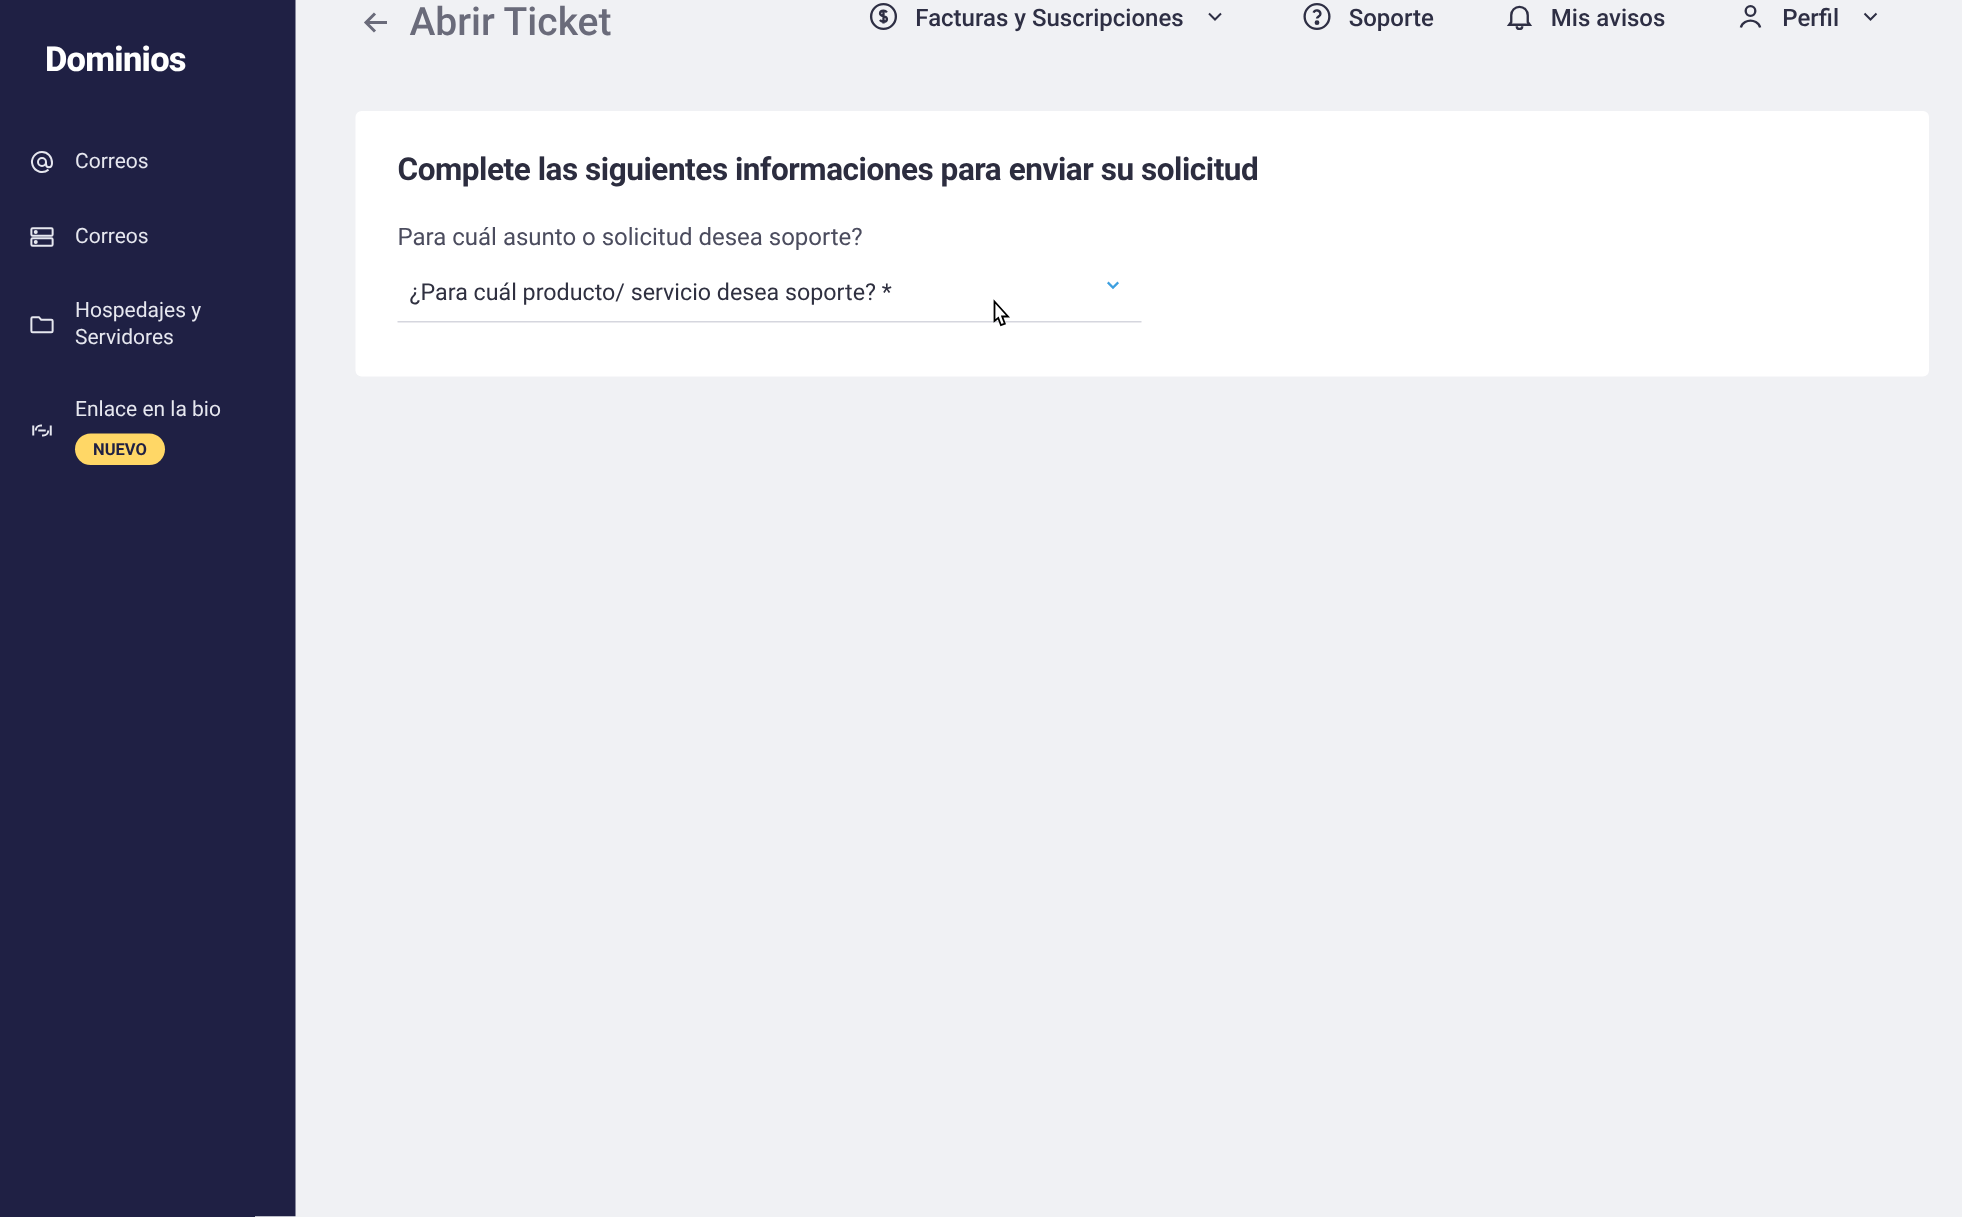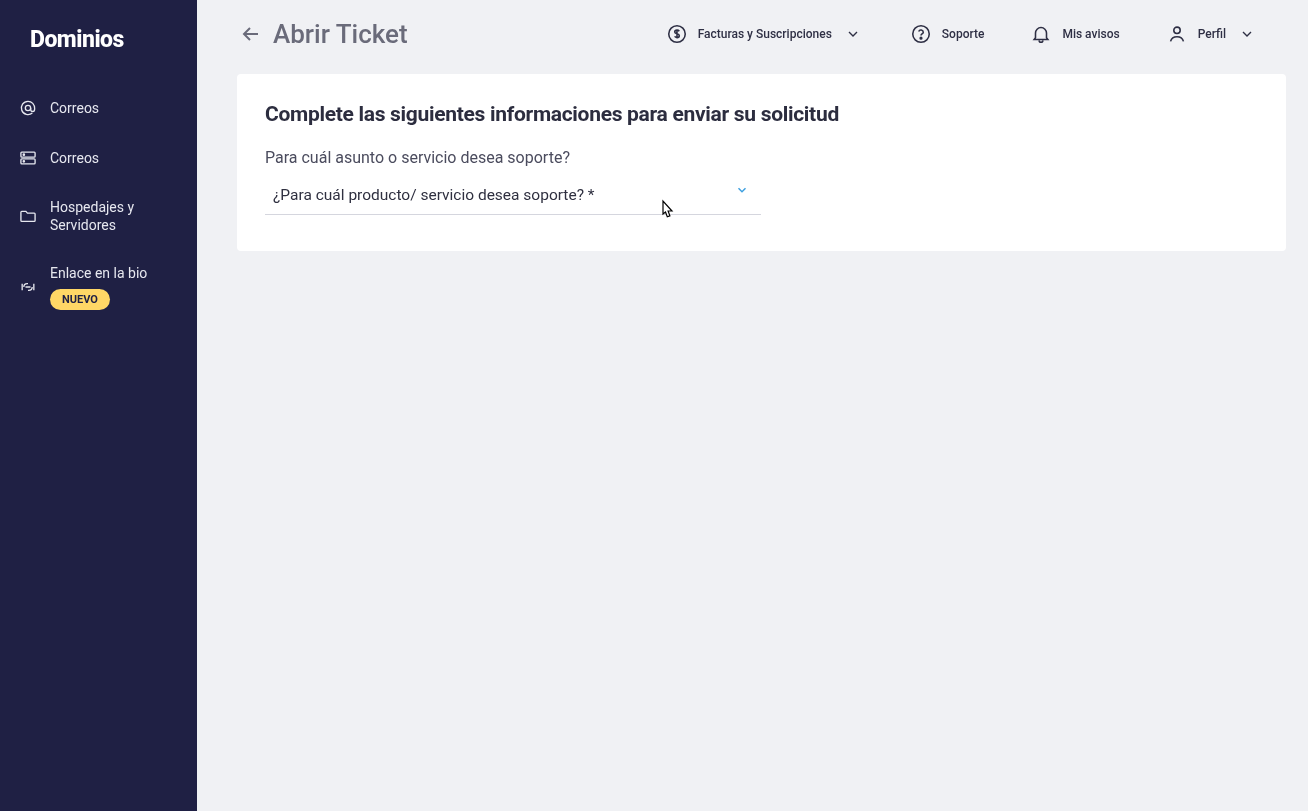--- a/index.html
+++ b/index.html
@@ -68,42 +68,42 @@
       align-items: flex-start;
     }
     .main {
       flex: 1;
       display: flex;
       flex-direction: column;
     }
     .topbar {
       height: 68px;
       display: flex;
-      align-items: center;
+      align-items: flex-start;
       padding: 0 36px 0 42px;
       gap: 18px;
     }
     .back-group {
       display: flex;
       align-items: center;
       gap: 10px;
       color: #6a6b7a;
       flex: 1;
     }
     .back-title {
       font-size: 26px;
       font-weight: 500;
       color: #6a6b7a;
     }
     .top-link {
       display: flex;
       align-items: center;
       gap: 10px;
       color: #2e2f44;
-      font-size: 12px;
+      font-size: 16px;
       font-weight: 500;
       cursor: pointer;
       padding: 0 14px;
     }
     .top-link .icon {
       width: 22px;
       height: 22px;
       display: flex;
       align-items: center;
       justify-content: center;
@@ -268,21 +268,21 @@
         <svg width="16" height="16" viewBox="0 0 24 24" fill="none" stroke="#2e2f44" stroke-width="2">
             <path d="M6 9l6 6 6-6"></path>
           </svg>
       </span>
     </div>
   </div>
 
   <div class="content">
     <div class="card">
       <h1 class="card-title">Complete las siguientes informaciones para enviar su solicitud</h1>
-      <div class="field-label">Para cuál asunto o servicio desea soporte?</div>
+      <div class="field-label">Para cuál asunto o solicitud desea soporte?</div>
       <div class="select-field">
         <span class="select-placeholder">¿Para cuál producto/ servicio desea soporte? *</span>
         <span class="select-chevron">
           <svg width="14" height="14" viewBox="0 0 24 24" fill="none" stroke="#3ea0e0" stroke-width="2.5">
               <path d="M6 9l6 6 6-6"></path>
             </svg>
         </span>
       </div>
     </div>
   </div>

